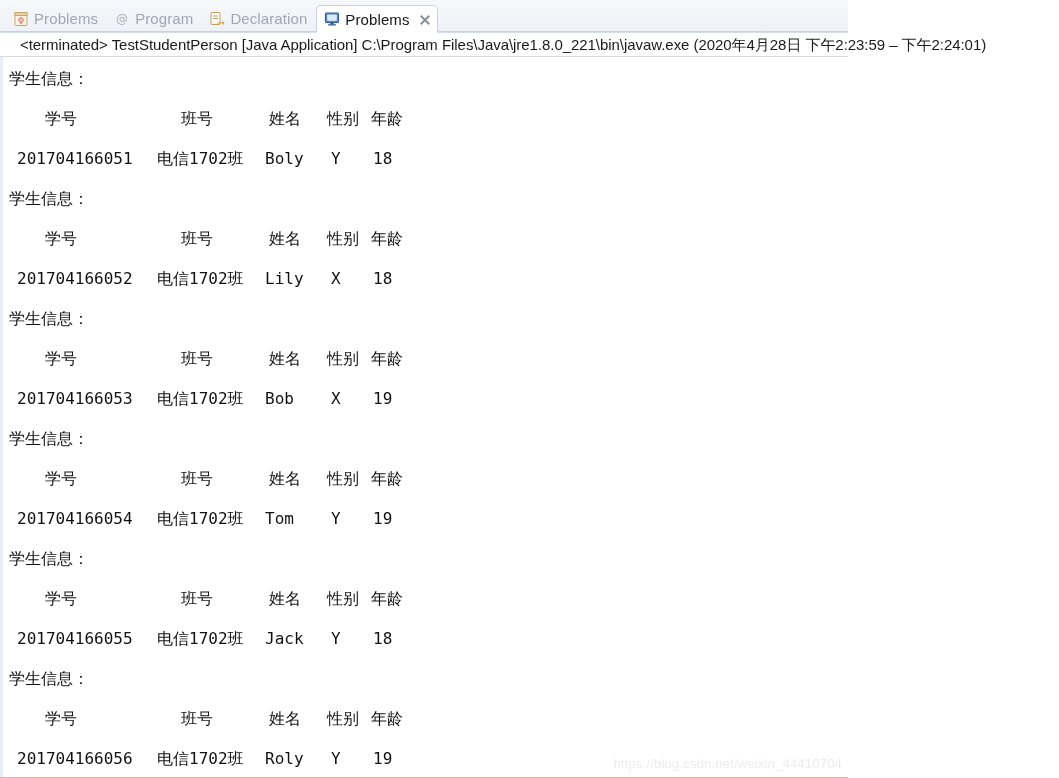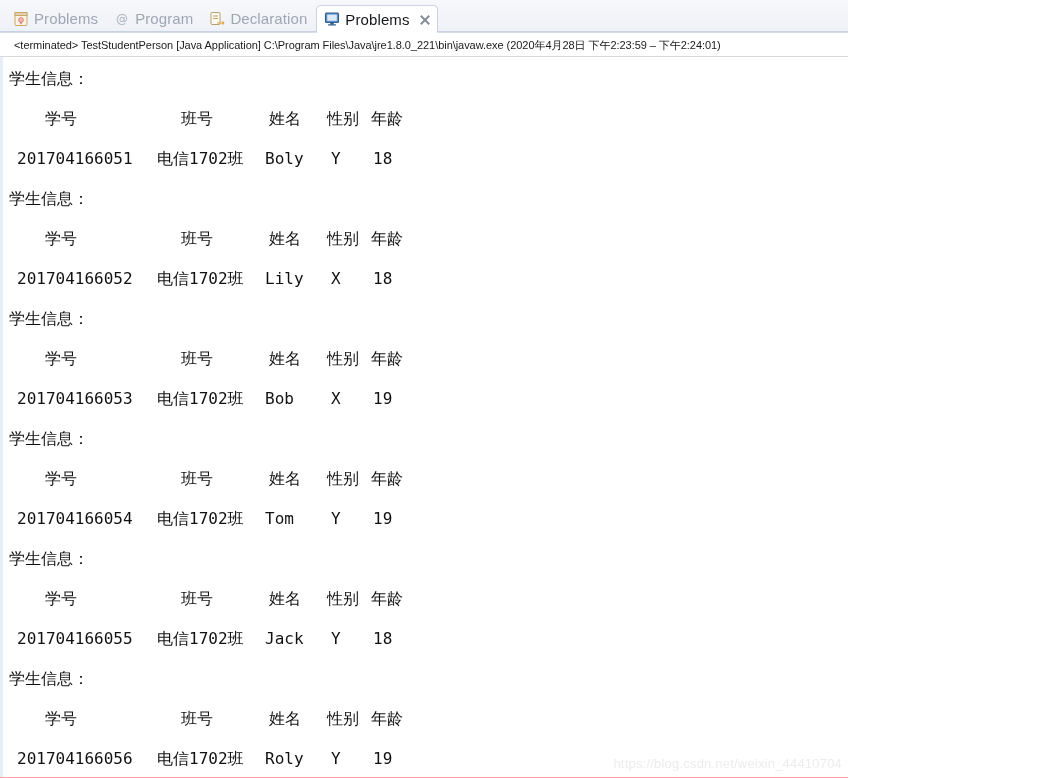--- a/index.html
+++ b/index.html
@@ -95,22 +95,22 @@
   .tab-close::after  { transform: rotate(-45deg); }
 
   
   .ic { width: 16px; height: 16px; display: inline-block; flex: 0 0 auto; }
 
   
   .term-line {
     position: relative;
     height: 24px;
     line-height: 24px;
-    padding-left: 14px;
-    font-size: 11px;
+    padding-left: 20px;
+    font-size: 15px;
     color: #1a1a1a;
     white-space: nowrap;
     background: #ffffff;
     letter-spacing: -0.05px;
   }
   .term-line::after {
     content: "";
     position: absolute;
     left: 0;
     right: 0;

